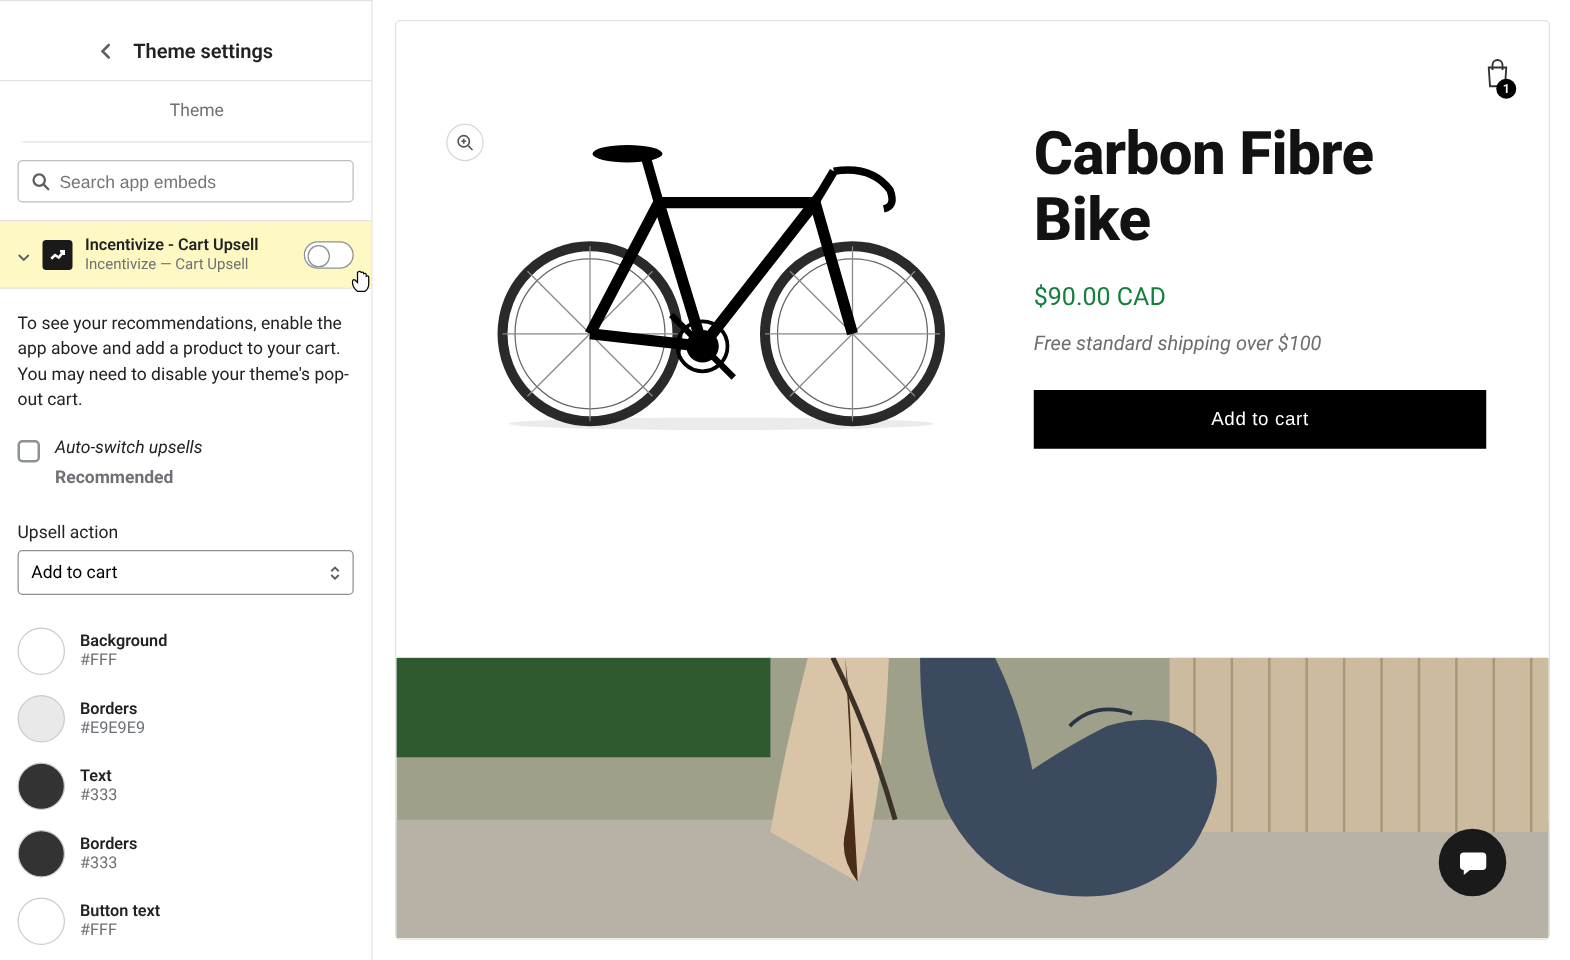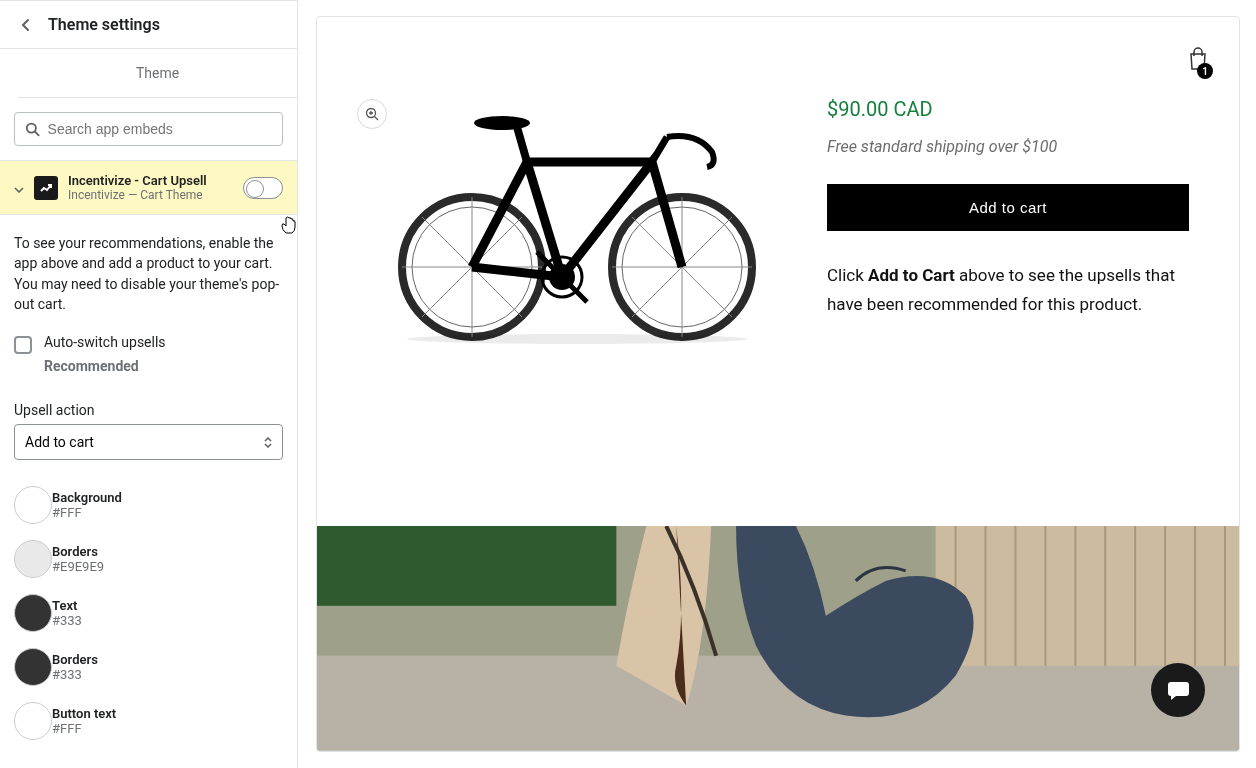--- a/index.html
+++ b/index.html
@@ -1,20 +1,20 @@
 <!DOCTYPE html>
 <html><head>
 <meta charset="utf-8">
 <style>
 * { box-sizing: border-box; margin: 0; padding: 0; }
 body { font-family: -apple-system, BlinkMacSystemFont, "Segoe UI", Roboto, sans-serif; background: #fff; width: 1256px; height: 768px; overflow: hidden; position: relative; }
 
 .sidebar { position: absolute; left: 0; top: 0; width: 298px; height: 768px; background: #fff; border-right: 1px solid #e1e3e5; display: flex; flex-direction: column; border-top: 1px solid #e1e3e5; }
 
-.sidebar-header { display: flex; align-items: center; padding: 14px 20px 14px 18px; border-bottom: 1px solid #e1e3e5; gap: 14px; }
+.sidebar-header { display: flex; align-items: center; padding: 30px 20px 14px 18px; border-bottom: 1px solid #e1e3e5; gap: 14px; justify-content: center; }
 .back-chev { width: 16px; height: 16px; display:flex; align-items:center; justify-content:center; cursor:pointer; }
 .sidebar-title { font-size: 16px; font-weight: 600; color: #202223; }
 
 .tabs { display: flex; border-bottom: 1px solid #e1e3e5; margin-left: 18px; }
 .tab { flex: 1; text-align: center; padding: 16px 0; font-size: 14px; color: #6d7175; cursor: pointer; }
 .tab.active { color: #202223; border-bottom: 3px solid #008060; font-weight: 500; }
 
 .search-wrap { padding: 14px; }
 .search-box { display: flex; align-items: center; border: 1px solid #babfc3; border-radius: 4px; padding: 8px 10px; gap: 8px; }
 .search-box input { border: none; outline: none; font-size: 14px; width: 100%; color: #404040; }
@@ -23,32 +23,32 @@
 .app-chev { width: 10px; }
 .app-icon { width: 24px; height: 24px; background: #1a1a1a; border-radius: 3px; display:flex; align-items:center; justify-content:center; }
 .app-names { flex: 1; }
 .app-name { font-size: 13px; font-weight: 600; color: #202223; }
 .app-sub { font-size: 12px; color: #6d7175; }
 .toggle { width: 40px; height: 22px; border: 1px solid #8c9196; border-radius: 11px; background: #fff; position: relative; cursor:pointer; }
 .toggle::after { content: ""; position: absolute; left: 2px; top: 2px; width: 16px; height: 16px; border-radius: 50%; background: #fff; border: 1px solid #8c9196; }
 
 .help-text { padding: 18px 14px 10px; font-size: 14px; color: #202223; line-height: 1.45; }
 
-.checkbox-row { display: flex; align-items: flex-start; gap: 12px; padding: 10px 14px 4px; }
+.checkbox-row { display: flex; align-items: flex-start; gap: 12px; padding: 10px 14px 4px; font-style: italic; }
 .checkbox { width: 18px; height: 18px; border: 2px solid #8c9196; border-radius: 4px; margin-top: 2px; cursor:pointer; }
 .checkbox-label { font-size: 14px; color: #202223; }
 .checkbox-sub { font-size: 14px; color: #6d7175; padding: 0 14px 10px 44px; font-weight: bold; }
 
 .field-label { font-size: 14px; color: #202223; padding: 18px 14px 6px; }
 .select-wrap { padding: 0 14px 10px; }
 .select { border: 1px solid #8c9196; border-radius: 4px; padding: 9px 10px; font-size: 14px; display: flex; justify-content: space-between; align-items: center; cursor:pointer; }
 .select-arrows { display:flex; flex-direction:column; gap:1px; }
 
 .color-list { padding: 8px 14px; }
-.color-row { display: flex; align-items: center; padding: 8px 0; cursor:pointer; }
+.color-row { display: flex; align-items: center; gap: 12px; padding: 8px 0; cursor:pointer; }
 .swatch { width: 38px; height: 38px; border-radius: 50%; border: 1px solid #c9cccf; }
 .color-name { font-size: 13px; font-weight: 600; color: #202223; }
 .color-hex { font-size: 13px; color: #6d7175; }
 
 .preview { position: absolute; left: 316px; top: 16px; width: 924px; height: 736px; border: 1px solid #e1e3e5; border-radius: 4px; overflow: hidden; background: #fff; }
 
 .cart-badge { position: absolute; right: 30px; top: 30px; cursor:pointer; }
 .cart-count { position: absolute; right: -4px; bottom: -4px; width: 16px; height: 16px; background: #000; color: #fff; border-radius: 50%; font-size: 10px; display:flex; align-items:center; justify-content:center; font-weight:600; }
 
 .product-area { display: flex; padding: 80px 50px 40px 30px; gap: 40px; }
@@ -106,21 +106,21 @@
         </svg>
     </div>
     <div class="app-icon">
       <svg width="14" height="14" viewBox="0 0 14 14">
           <path d="M2 10 L5 7 L8 9 L12 4" stroke="#fff" stroke-width="2" fill="none"></path>
           <path d="M9 4 L12 4 L12 7" stroke="#fff" stroke-width="2" fill="none"></path>
         </svg>
     </div>
     <div class="app-names">
       <div class="app-name">Incentivize - Cart Upsell</div>
-      <div class="app-sub">Incentivize — Cart Theme</div>
+      <div class="app-sub">Incentivize — Cart Upsell</div>
     </div>
     <div class="toggle"></div>
   </div>
 
   <div class="help-text">To see your recommendations, enable the app above and add a product to your cart. You may need to disable your theme's pop-out cart.</div>
 
   <div class="checkbox-row">
     <div class="checkbox"></div>
     <div class="checkbox-label">Auto-switch upsells</div>
   </div>
@@ -224,26 +224,24 @@
         <path d="M290 50 Q320 45 335 65 Q340 78 330 80" stroke="#000" stroke-width="6" fill="none"></path>
         <circle cx="185" cy="190" r="20" stroke="#000" stroke-width="3" fill="none"></circle>
         <circle cx="185" cy="190" r="13" fill="#000"></circle>
         <line x1="185" y1="190" x2="210" y2="215" stroke="#000" stroke-width="5"></line>
         <line x1="185" y1="190" x2="160" y2="165" stroke="#000" stroke-width="5"></line>
         <ellipse cx="200" cy="252" rx="170" ry="5" fill="#000" opacity="0.08"></ellipse>
       </svg>
     </div>
 
     <div class="product-info">
+      <h1 class="product-title">Carbon Fibre Bike</h1>
       <div class="product-price">$90.00 CAD</div>
       <div class="ship-note">Free standard shipping over $100</div>
       <button class="add-cart-btn">Add to cart</button>
-      <div class="upsell-note">
-        <span>Click </span><b>Add to Cart</b><span> above to see the upsells that have been recommended for this product.</span>
-      </div>
     </div>
   </div>
 
   <div class="lifestyle">
     <svg class="lifestyle-bg" viewBox="0 0 924 225" preserveAspectRatio="xMidYMid slice">
       <rect width="924" height="225" fill="#9fa08a"></rect>
       <rect x="0" y="0" width="300" height="80" fill="#2f5a2f"></rect>
       <rect x="0" y="130" width="924" height="95" fill="#b8b2a6"></rect>
       <rect x="620" y="0" width="304" height="140" fill="#cdbba0"></rect>
       <g stroke="#a99877" stroke-width="2">

